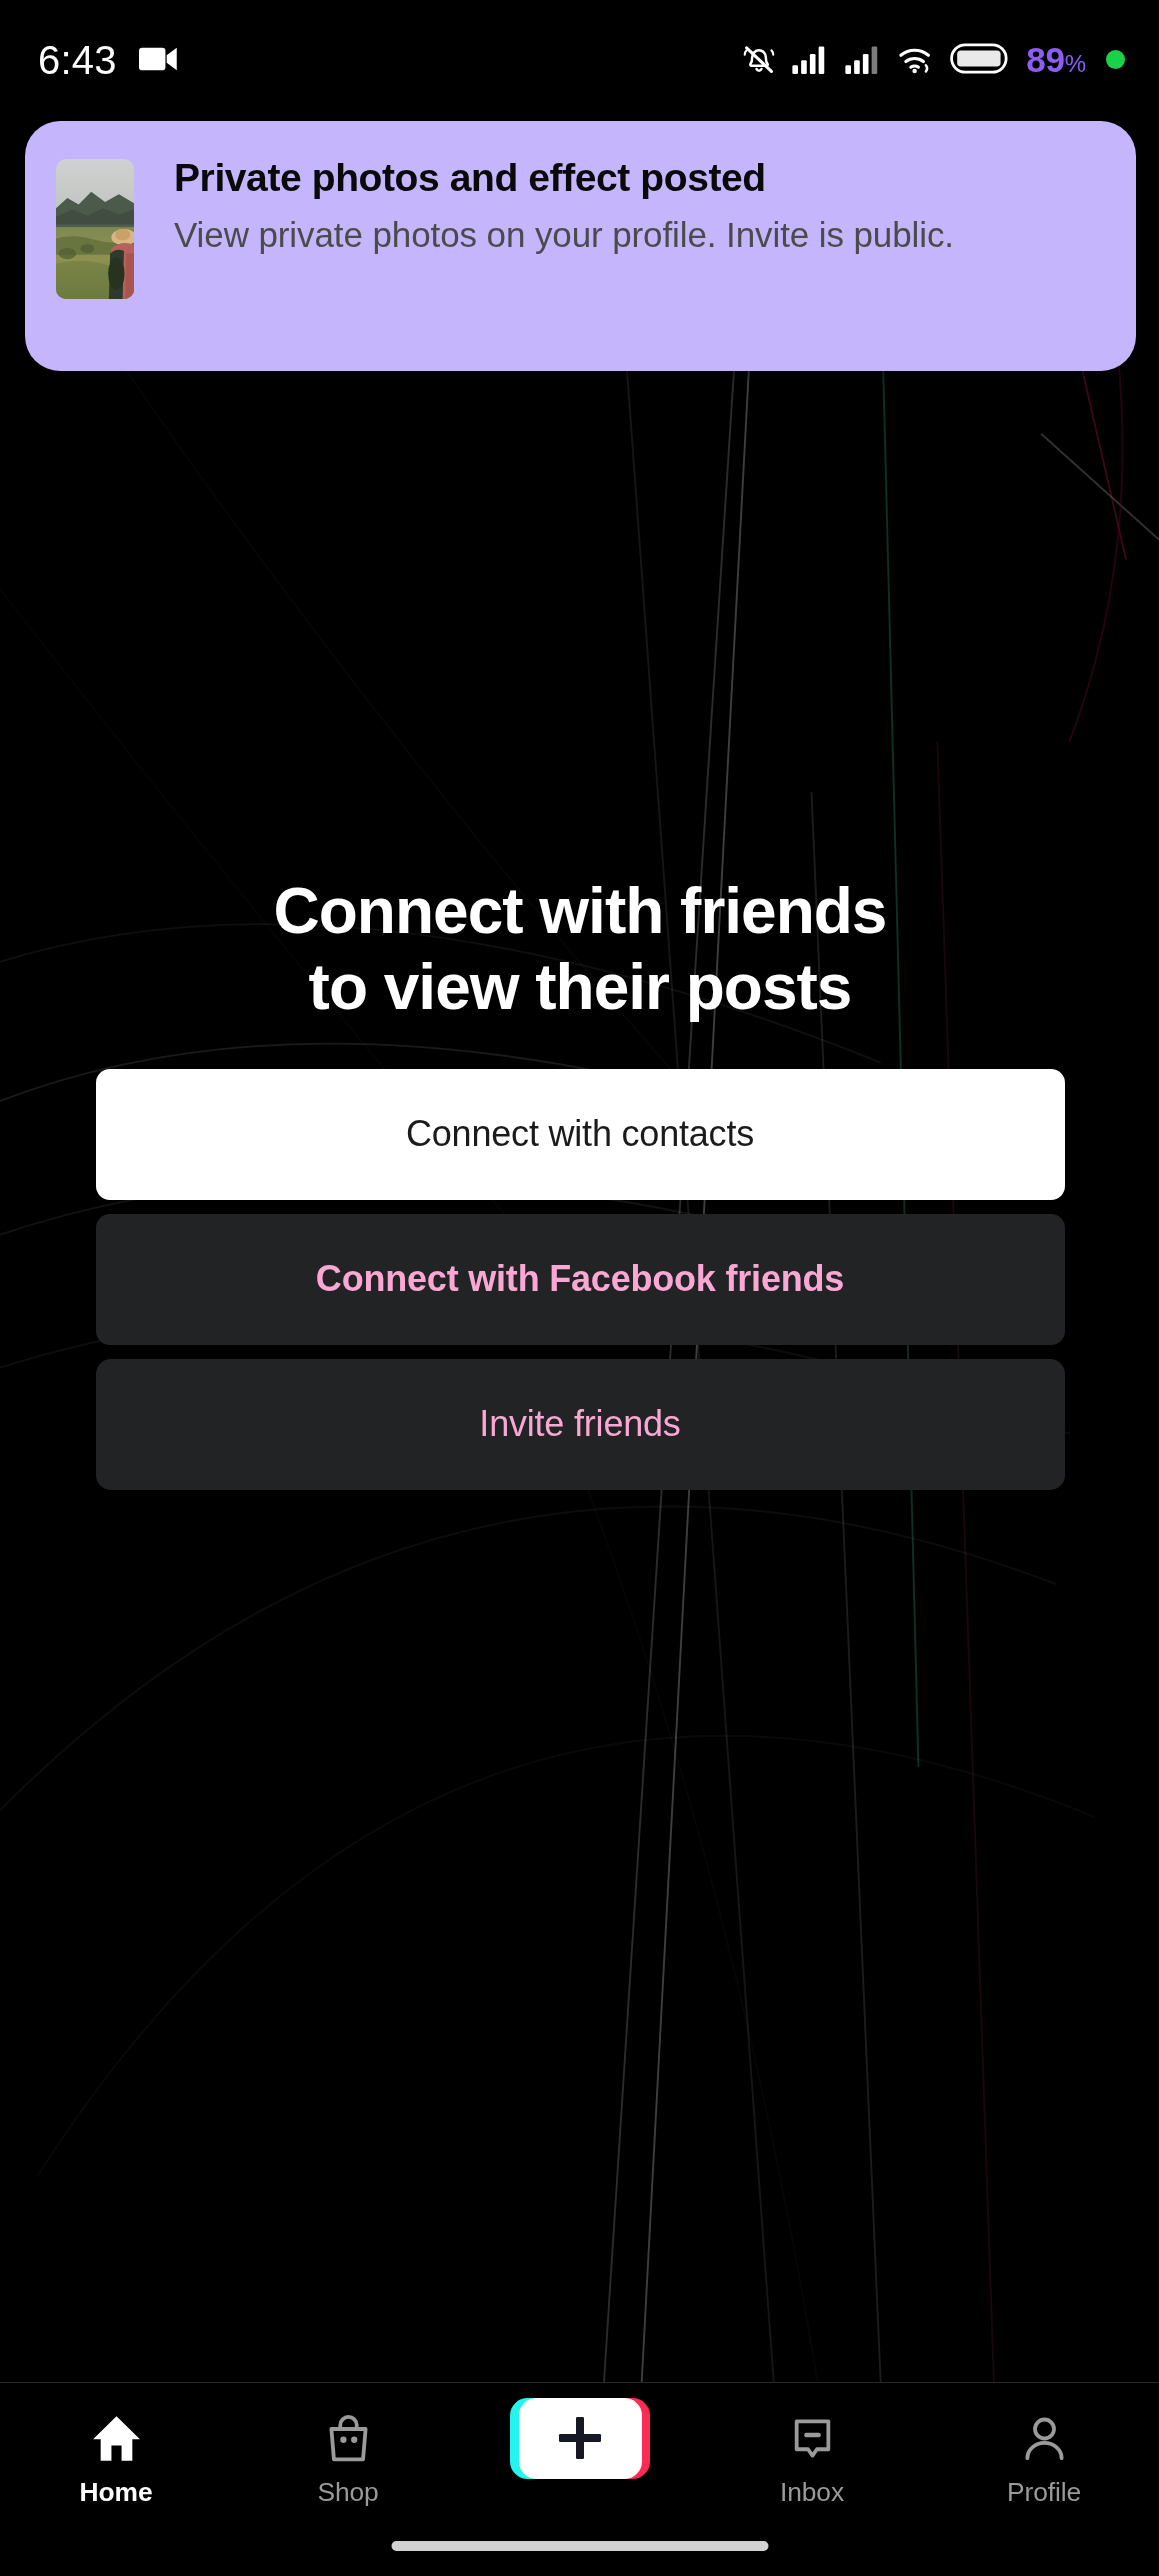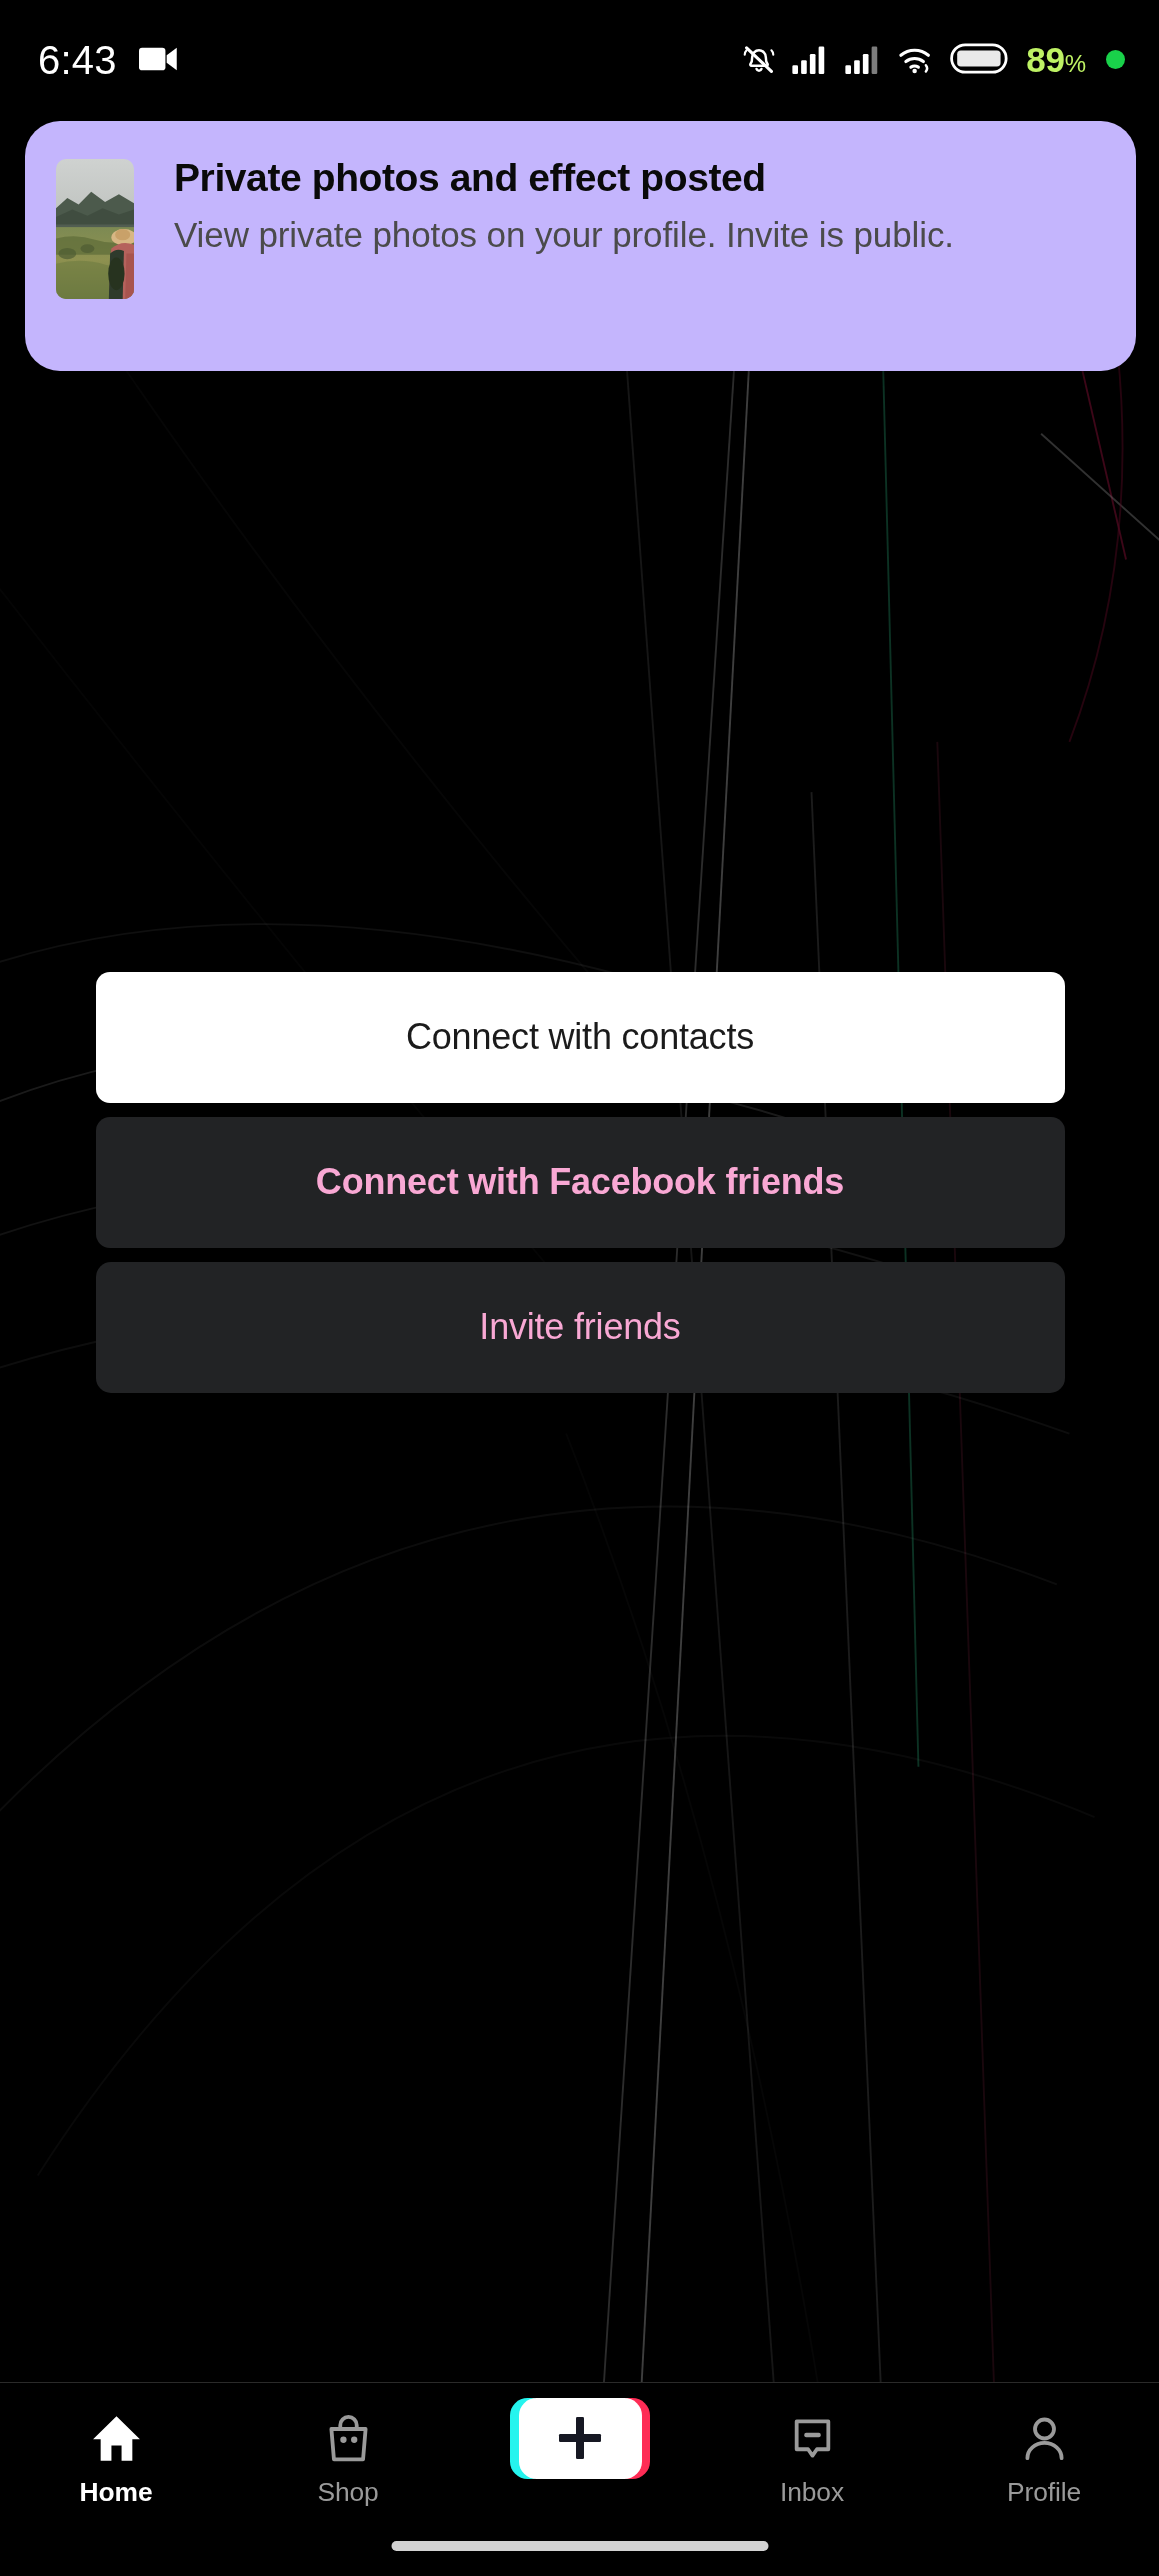--- a/index.html
+++ b/index.html
@@ -33,21 +33,21 @@
     padding:0 35px 0 38px;
     z-index:30;
   }
   .sb-left { display:flex; align-items:center; gap:22px; }
   #status-time {
     color:#ffffff; font-size:40px; font-weight:400;
     letter-spacing:0.2px; line-height:1;
   }
   .sb-right { display:flex; align-items:center; gap:14px; }
   #battery-pct {
-    color:#bef264; font-size:35px; font-weight:600;
+    color:#8b5cf6; font-size:35px; font-weight:600;
     letter-spacing:-0.3px; margin-left:3.8px;
   }
   #battery-pct .pc { font-size:24px; font-weight:500; }
   #green-dot {
     width:19px; height:19px; border-radius:50%;
     background:#19d14a; margin-left:6.3px;
   }
 
   
   #notification-card {
@@ -303,20 +303,22 @@
         </g>
       </svg>
     </div>
     <div id="notif-text">
       <div id="notif-title">Private photos and effect posted</div>
       <div id="notif-body">View private photos on your profile. Invite is public.</div>
     </div>
   </div>
 
   <div id="empty-state">
+    <h1 id="empty-heading">Connect with friends
+to view their posts</h1>
 
     <div id="action-buttons">
       <button class="action-btn primary">Connect with contacts</button>
       <button class="action-btn secondary bold">Connect with Facebook friends</button>
       <button class="action-btn secondary">Invite friends</button>
     </div>
   </div>
 
   <div id="bottom-nav">
     <div id="nav-items">

